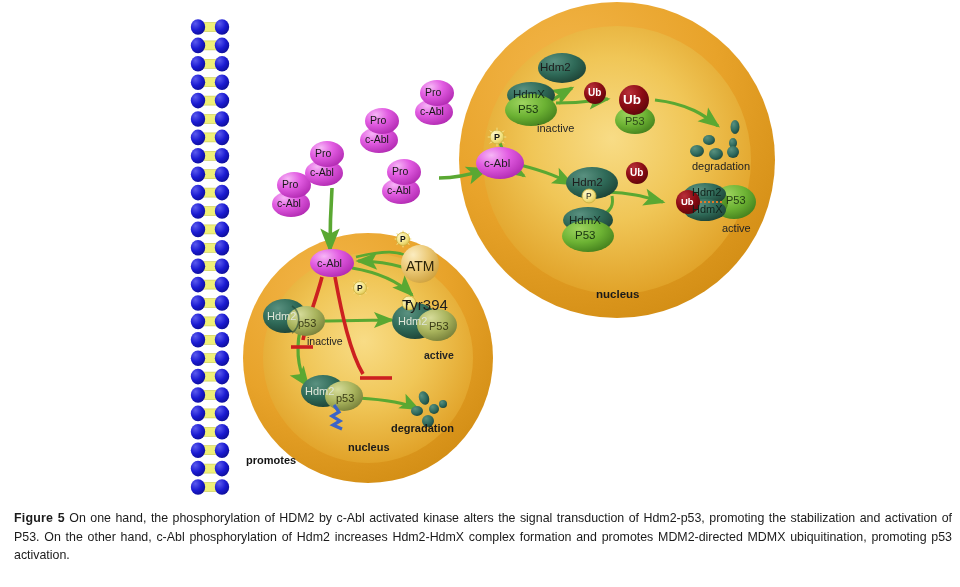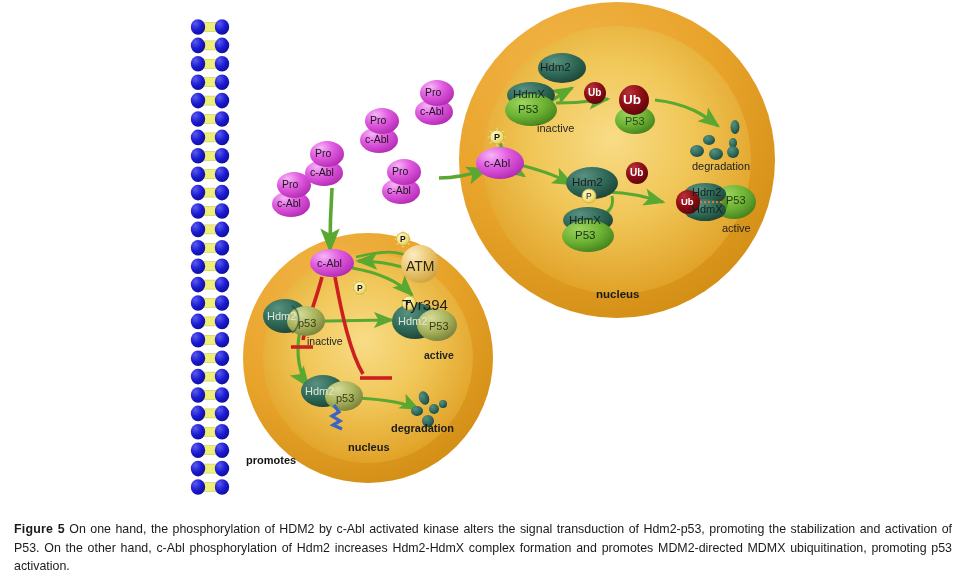--- a/index.html
+++ b/index.html
@@ -4,21 +4,21 @@
 <title>Figure 5 — c-Abl / Hdm2 / p53 signaling</title>
 <style>
   html,body{margin:0;padding:0;background:#ffffff;}
   body{width:960px;height:587px;position:relative;overflow:hidden;
        font-family:"Liberation Sans","DejaVu Sans",sans-serif;color:#1a1a1a;}
 
   #figure{position:absolute;left:0;top:0;width:960px;height:505px;}
   #figure svg{position:absolute;left:0;top:0;}
 
   
-  #caption{position:absolute;left:14px;top:520px;width:938px;
+  #caption{position:absolute;left:14px;top:509px;width:938px;
            font-family:"Liberation Sans","DejaVu Sans",sans-serif;
            font-size:12.4px;line-height:18.6px;color:#1b1b1b;text-align:justify;}
   #caption .figlabel{font-weight:bold;letter-spacing:.2px;}
 
   
   .lbl{position:absolute;white-space:nowrap;pointer-events:none;}
   .lbl.sm{font-size:9.5px;}
   .outline-text{font-weight:bold;}
 </style>
 </head>

